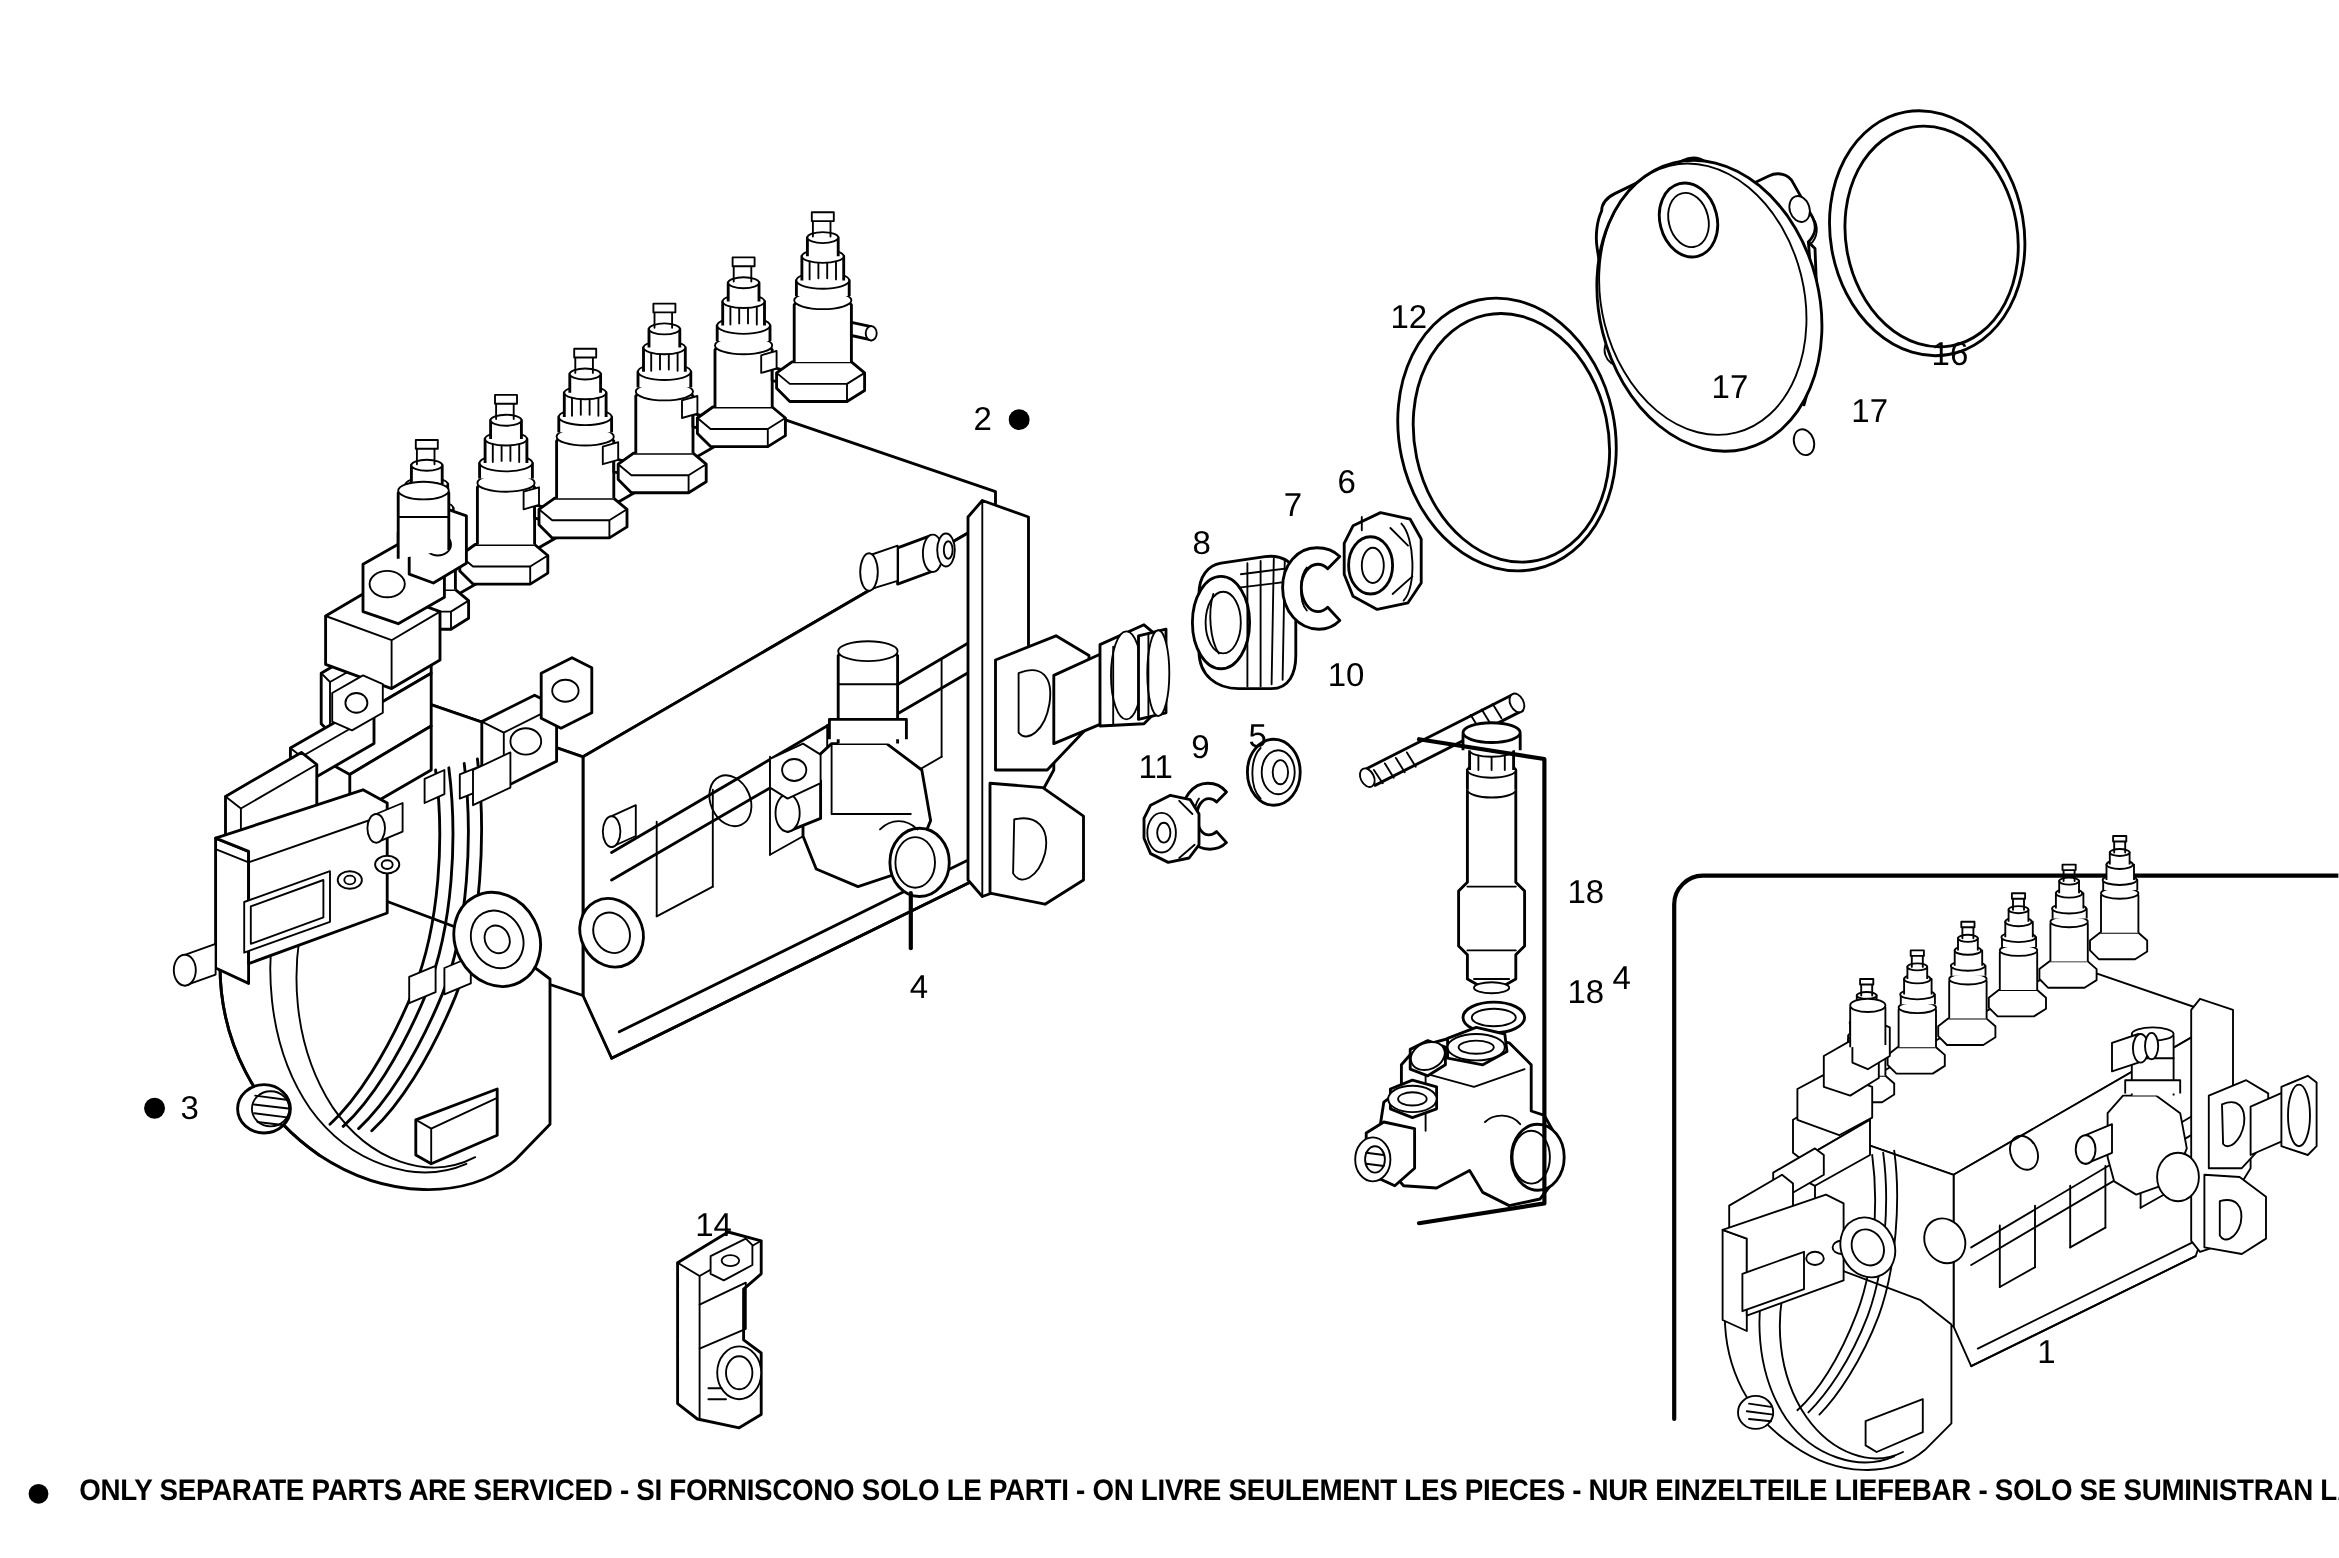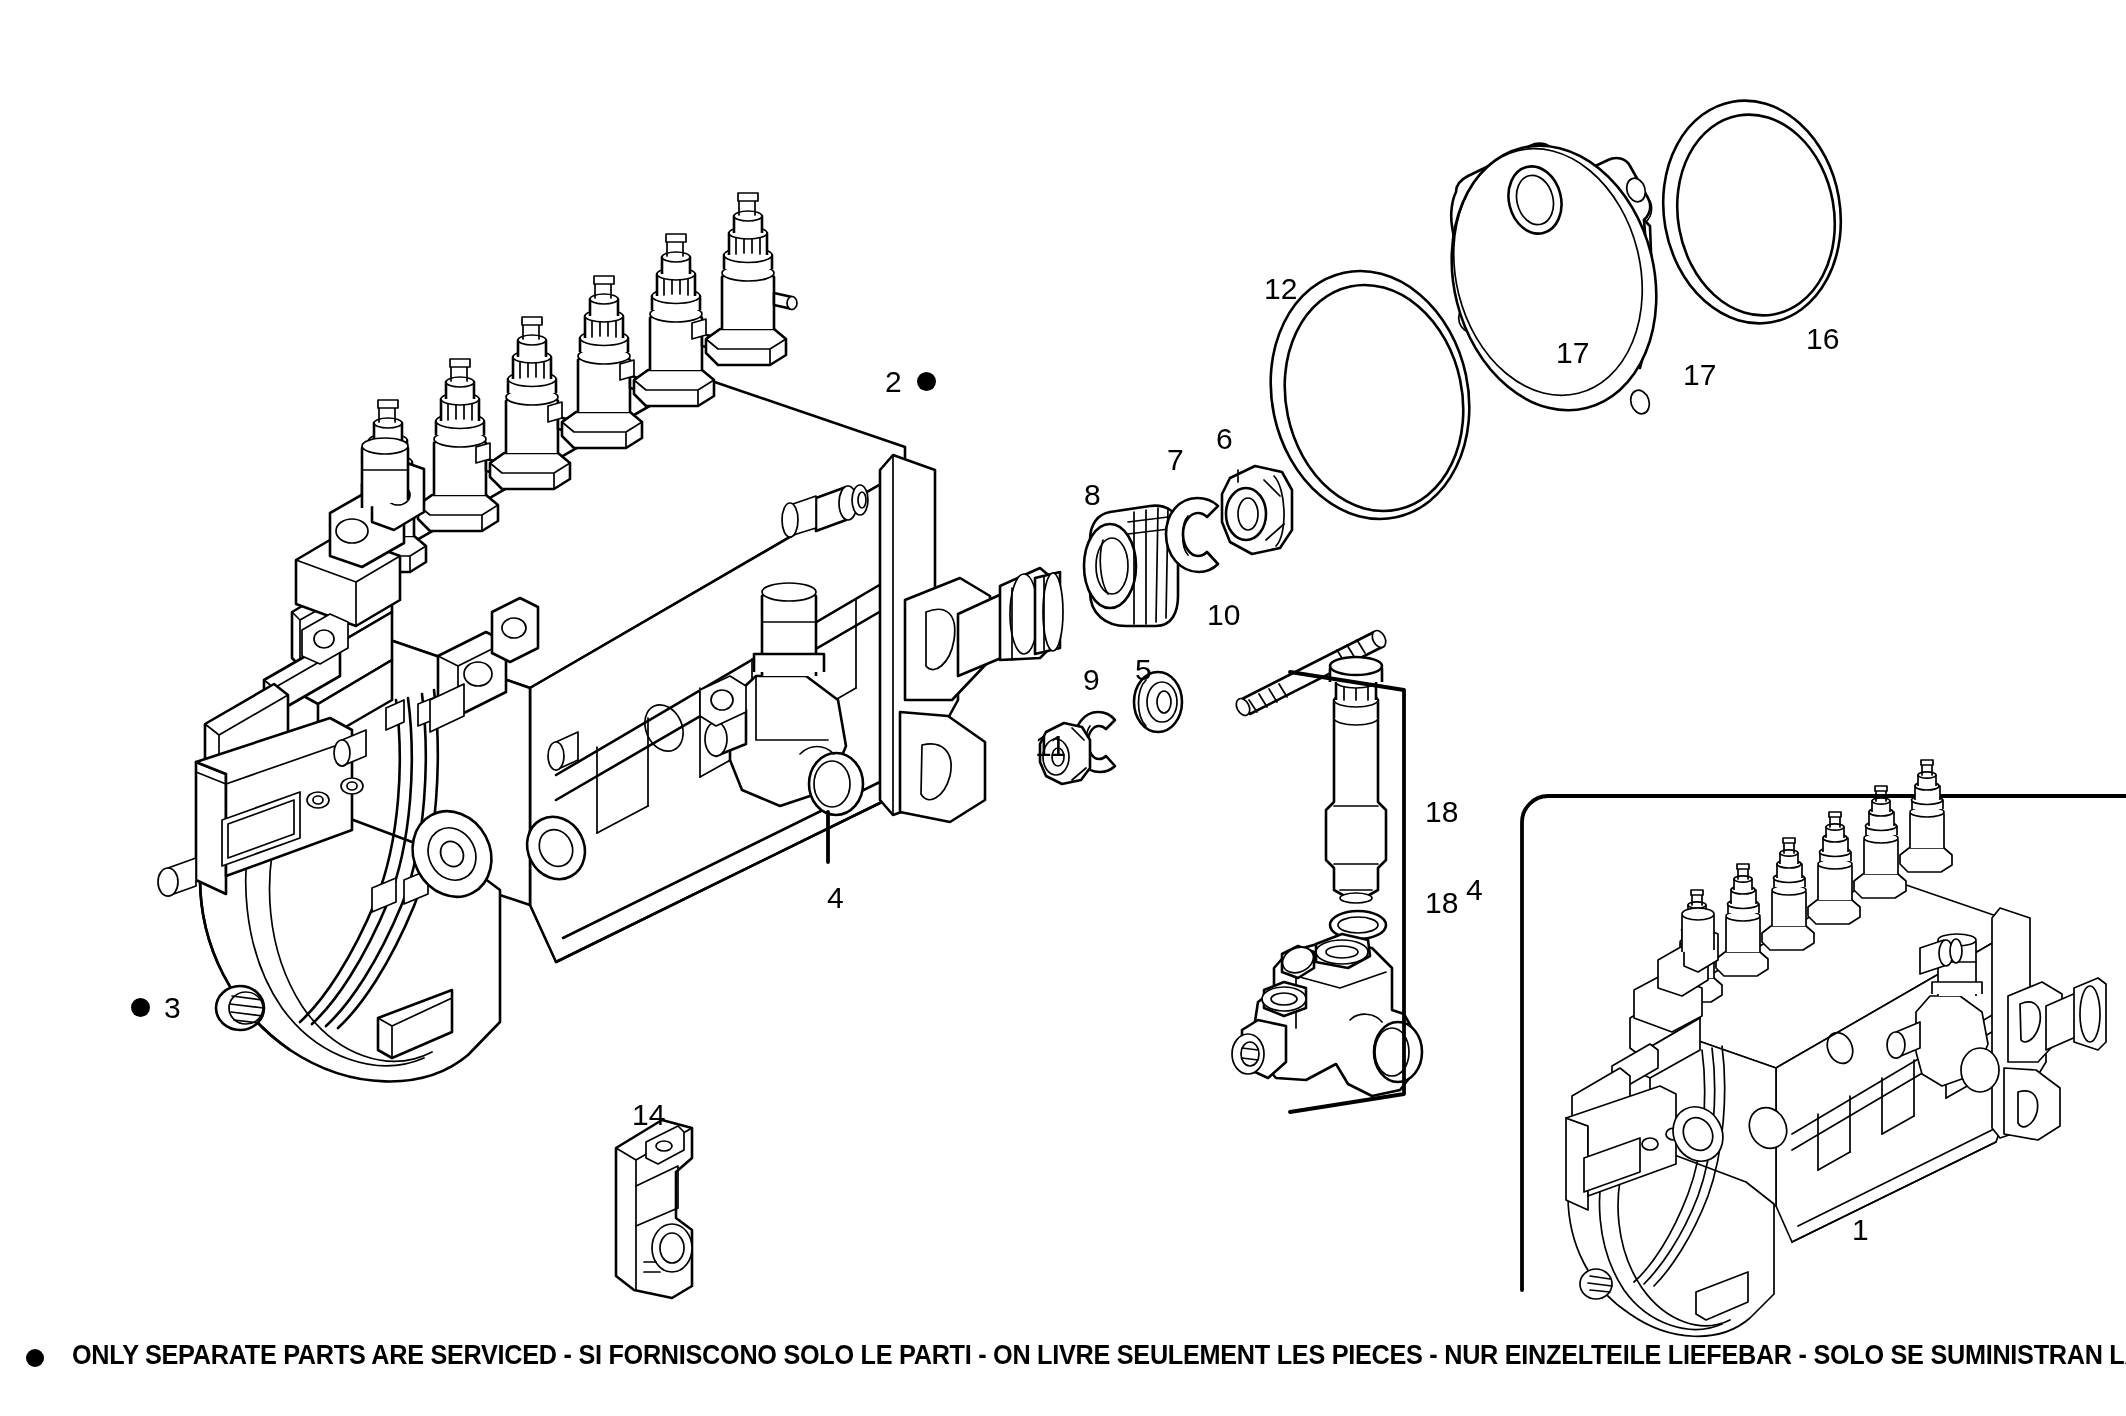--- a/index.html
+++ b/index.html
@@ -519,25 +519,25 @@
 
   <div class="callout" style="left:827px;top:883px;">4</div>
   <div class="callout" style="left:1466px;top:875px;">4</div>
 
   <div class="callout" style="left:1135px;top:655px;">5</div>
   <div class="callout" style="left:1216px;top:424px;">6</div>
   <div class="callout" style="left:1167px;top:445px;">7</div>
   <div class="callout" style="left:1084px;top:480px;">8</div>
   <div class="callout" style="left:1083px;top:665px;">9</div>
   <div class="callout" style="left:1207px;top:600px;">10</div>
-  <div class="callout" style="left:1035px;top:683px;margin-top:48px;">11</div>
+  <div class="callout" style="left:1035px;top:683px;">11</div>
   <div class="callout" style="left:1264px;top:274px;">12</div>
   <div class="callout" style="left:632px;top:1100px;">14</div>
   <div class="callout" style="left:1683px;top:360px;">17</div>
-  <div class="callout" style="left:1806px;top:308px;margin-top:16px;">16</div>
+  <div class="callout" style="left:1756px;top:308px;">16</div>
   <div class="callout" style="left:1556px;top:305px;margin-top:33px;">17</div>
   <div class="callout" style="left:1425px;top:797px;text-align:center;">18</div>
   <div class="callout" style="left:1425px;top:888px;">18</div>
 
   <div id="footer">
     <span class="fbullet"></span>
     <span class="ftext">ONLY SEPARATE PARTS ARE SERVICED - SI FORNISCONO SOLO LE PARTI - ON LIVRE SEULEMENT LES PIECES - NUR EINZELTEILE LIEFEBAR - SOLO SE SUMINISTRAN LAS PIEZAS SUELTAS</span>
   </div>
 
 </div>

